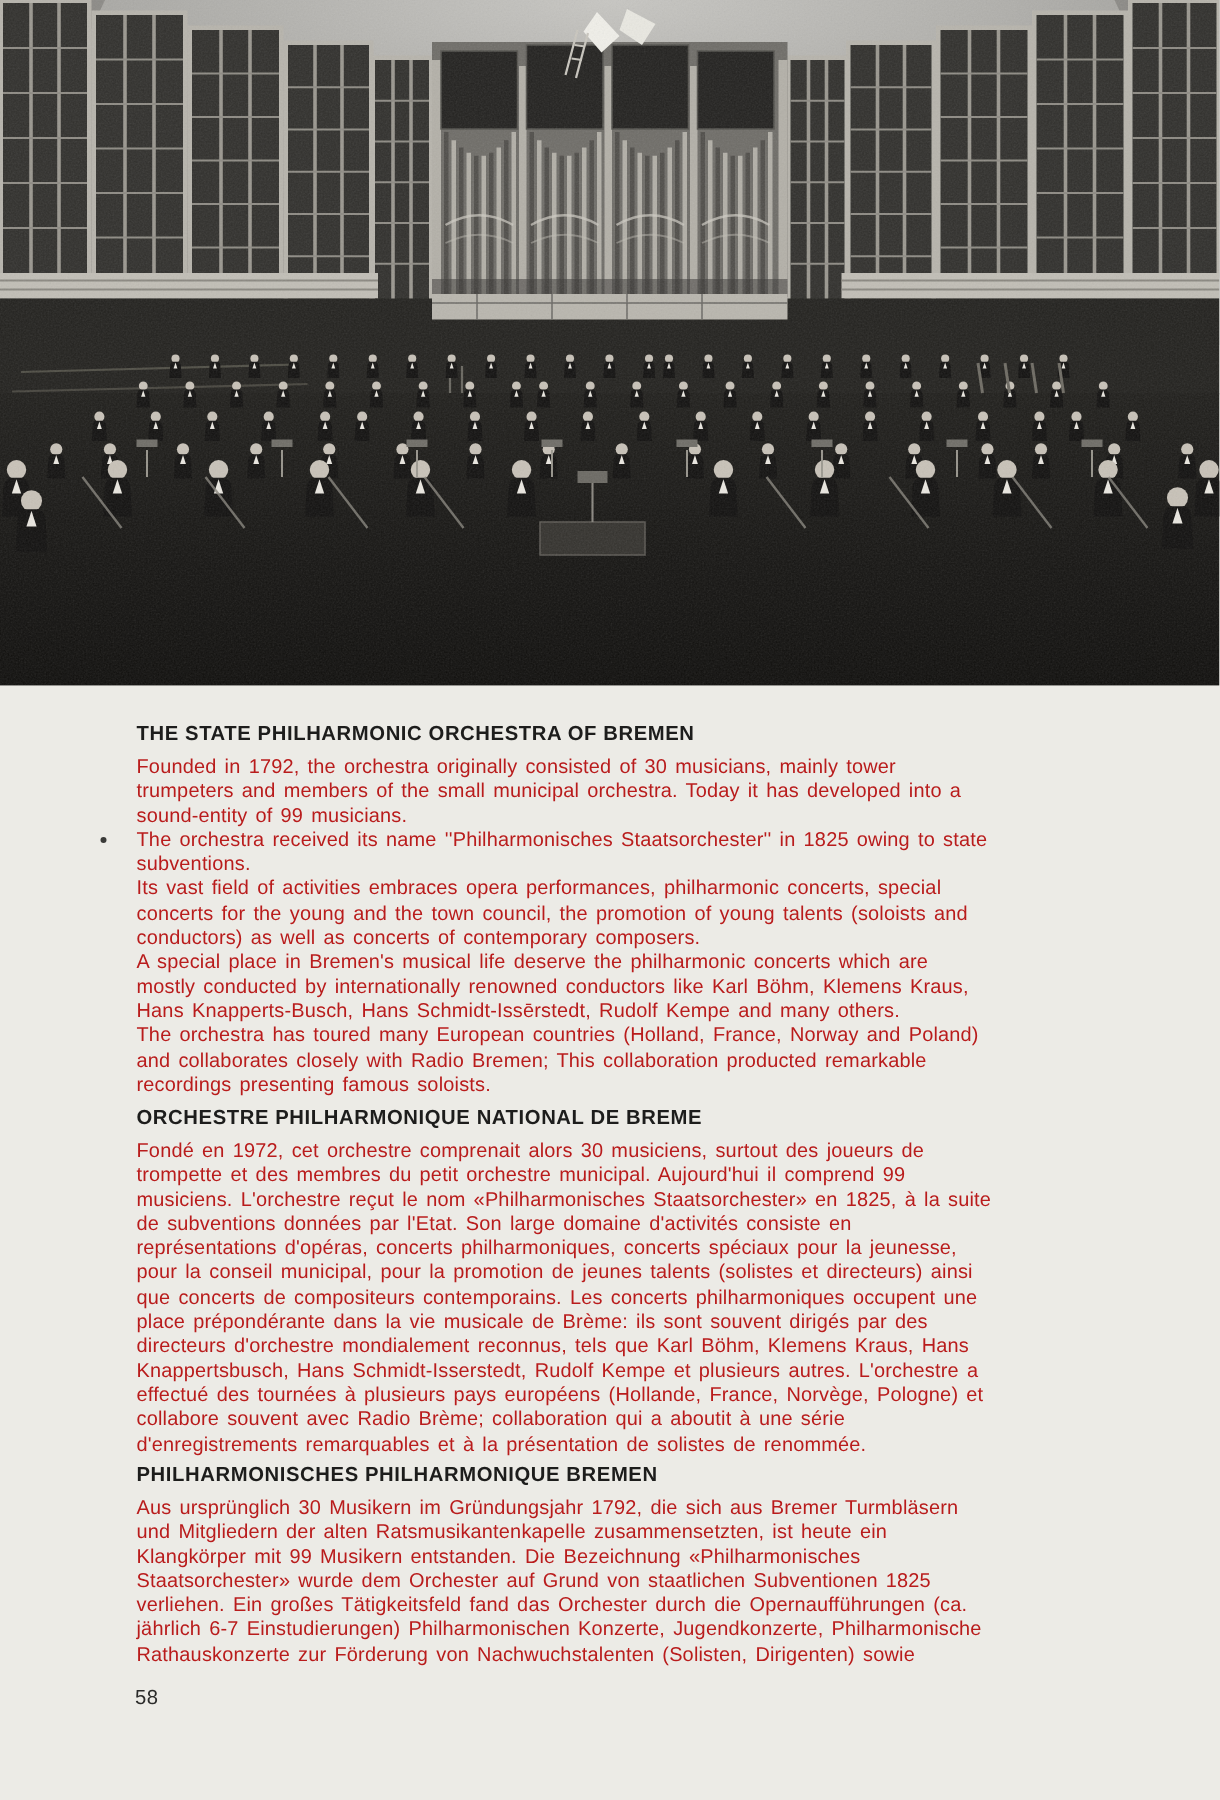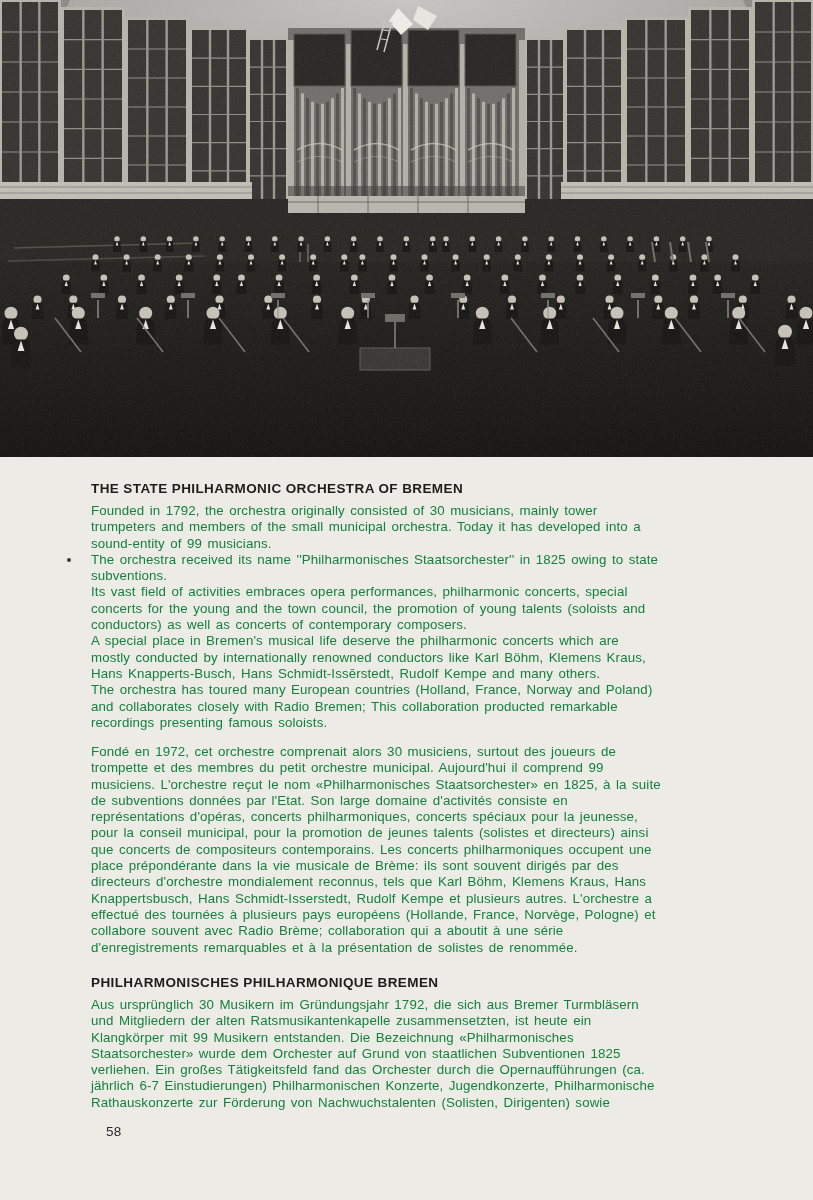--- a/index.html
+++ b/index.html
@@ -23,28 +23,28 @@
   .text-section { position: absolute; left: 91px; width: 672px; color: #272726; }
   .section-heading {
     font-size: 13.5px; font-weight: bold; letter-spacing: 0.4px;
     color: #1d1d1c; margin: 0;
   }
   .section-body {
     margin: 7px 0 0 0;
     font-size: 13.3px; line-height: 16.3px;
     letter-spacing: 0.12px; word-spacing: 1.6px;
     white-space: pre-line;
-    color: #15803d;
+    color: #b91c1c;
   }
   #sec-english { top: 481px; }
   #sec-french  { top: 737px; }
   #sec-german  { top: 975px; }
   #page-number {
     position: absolute; left: 90px; top: 1124px;
-    font-size: 13.5px; color: #2b2b2a; letter-spacing: 0.3px; margin-left: 16px;
+    font-size: 13.5px; color: #2b2b2a; letter-spacing: 0.3px;
   }
   #artifact-dot {
     position: absolute; left: 67px; top: 558px;
     width: 4px; height: 4px; border-radius: 50%;
     background: #3a3a38;
   }
 </style>
 </head>
 <body>
 
@@ -425,20 +425,21 @@
 conductors) as well as concerts of contemporary composers.
 A special place in Bremen's musical life deserve the philharmonic concerts which are
 mostly conducted by internationally renowned conductors like Karl Böhm, Klemens Kraus,
 Hans Knapperts-Busch, Hans Schmidt-Issērstedt, Rudolf Kempe and many others.
 The orchestra has toured many European countries (Holland, France, Norway and Poland)
 and collaborates closely with Radio Bremen; This collaboration producted remarkable
 recordings presenting famous soloists.</p>
   </section>
 
   <section id="sec-french" class="text-section">
+    <h2 class="section-heading">ORCHESTRE PHILHARMONIQUE NATIONAL DE BREME</h2>
     <p class="section-body">Fondé en 1972, cet orchestre comprenait alors 30 musiciens, surtout des joueurs de
 trompette et des membres du petit orchestre municipal. Aujourd'hui il comprend 99
 musiciens. L'orchestre reçut le nom «Philharmonisches Staatsorchester» en 1825, à la suite
 de subventions données par l'Etat. Son large domaine d'activités consiste en
 représentations d'opéras, concerts philharmoniques, concerts spéciaux pour la jeunesse,
 pour la conseil municipal, pour la promotion de jeunes talents (solistes et directeurs) ainsi
 que concerts de compositeurs contemporains. Les concerts philharmoniques occupent une
 place prépondérante dans la vie musicale de Brème: ils sont souvent dirigés par des
 directeurs d'orchestre mondialement reconnus, tels que Karl Böhm, Klemens Kraus, Hans
 Knappertsbusch, Hans Schmidt-Isserstedt, Rudolf Kempe et plusieurs autres. L'orchestre a

